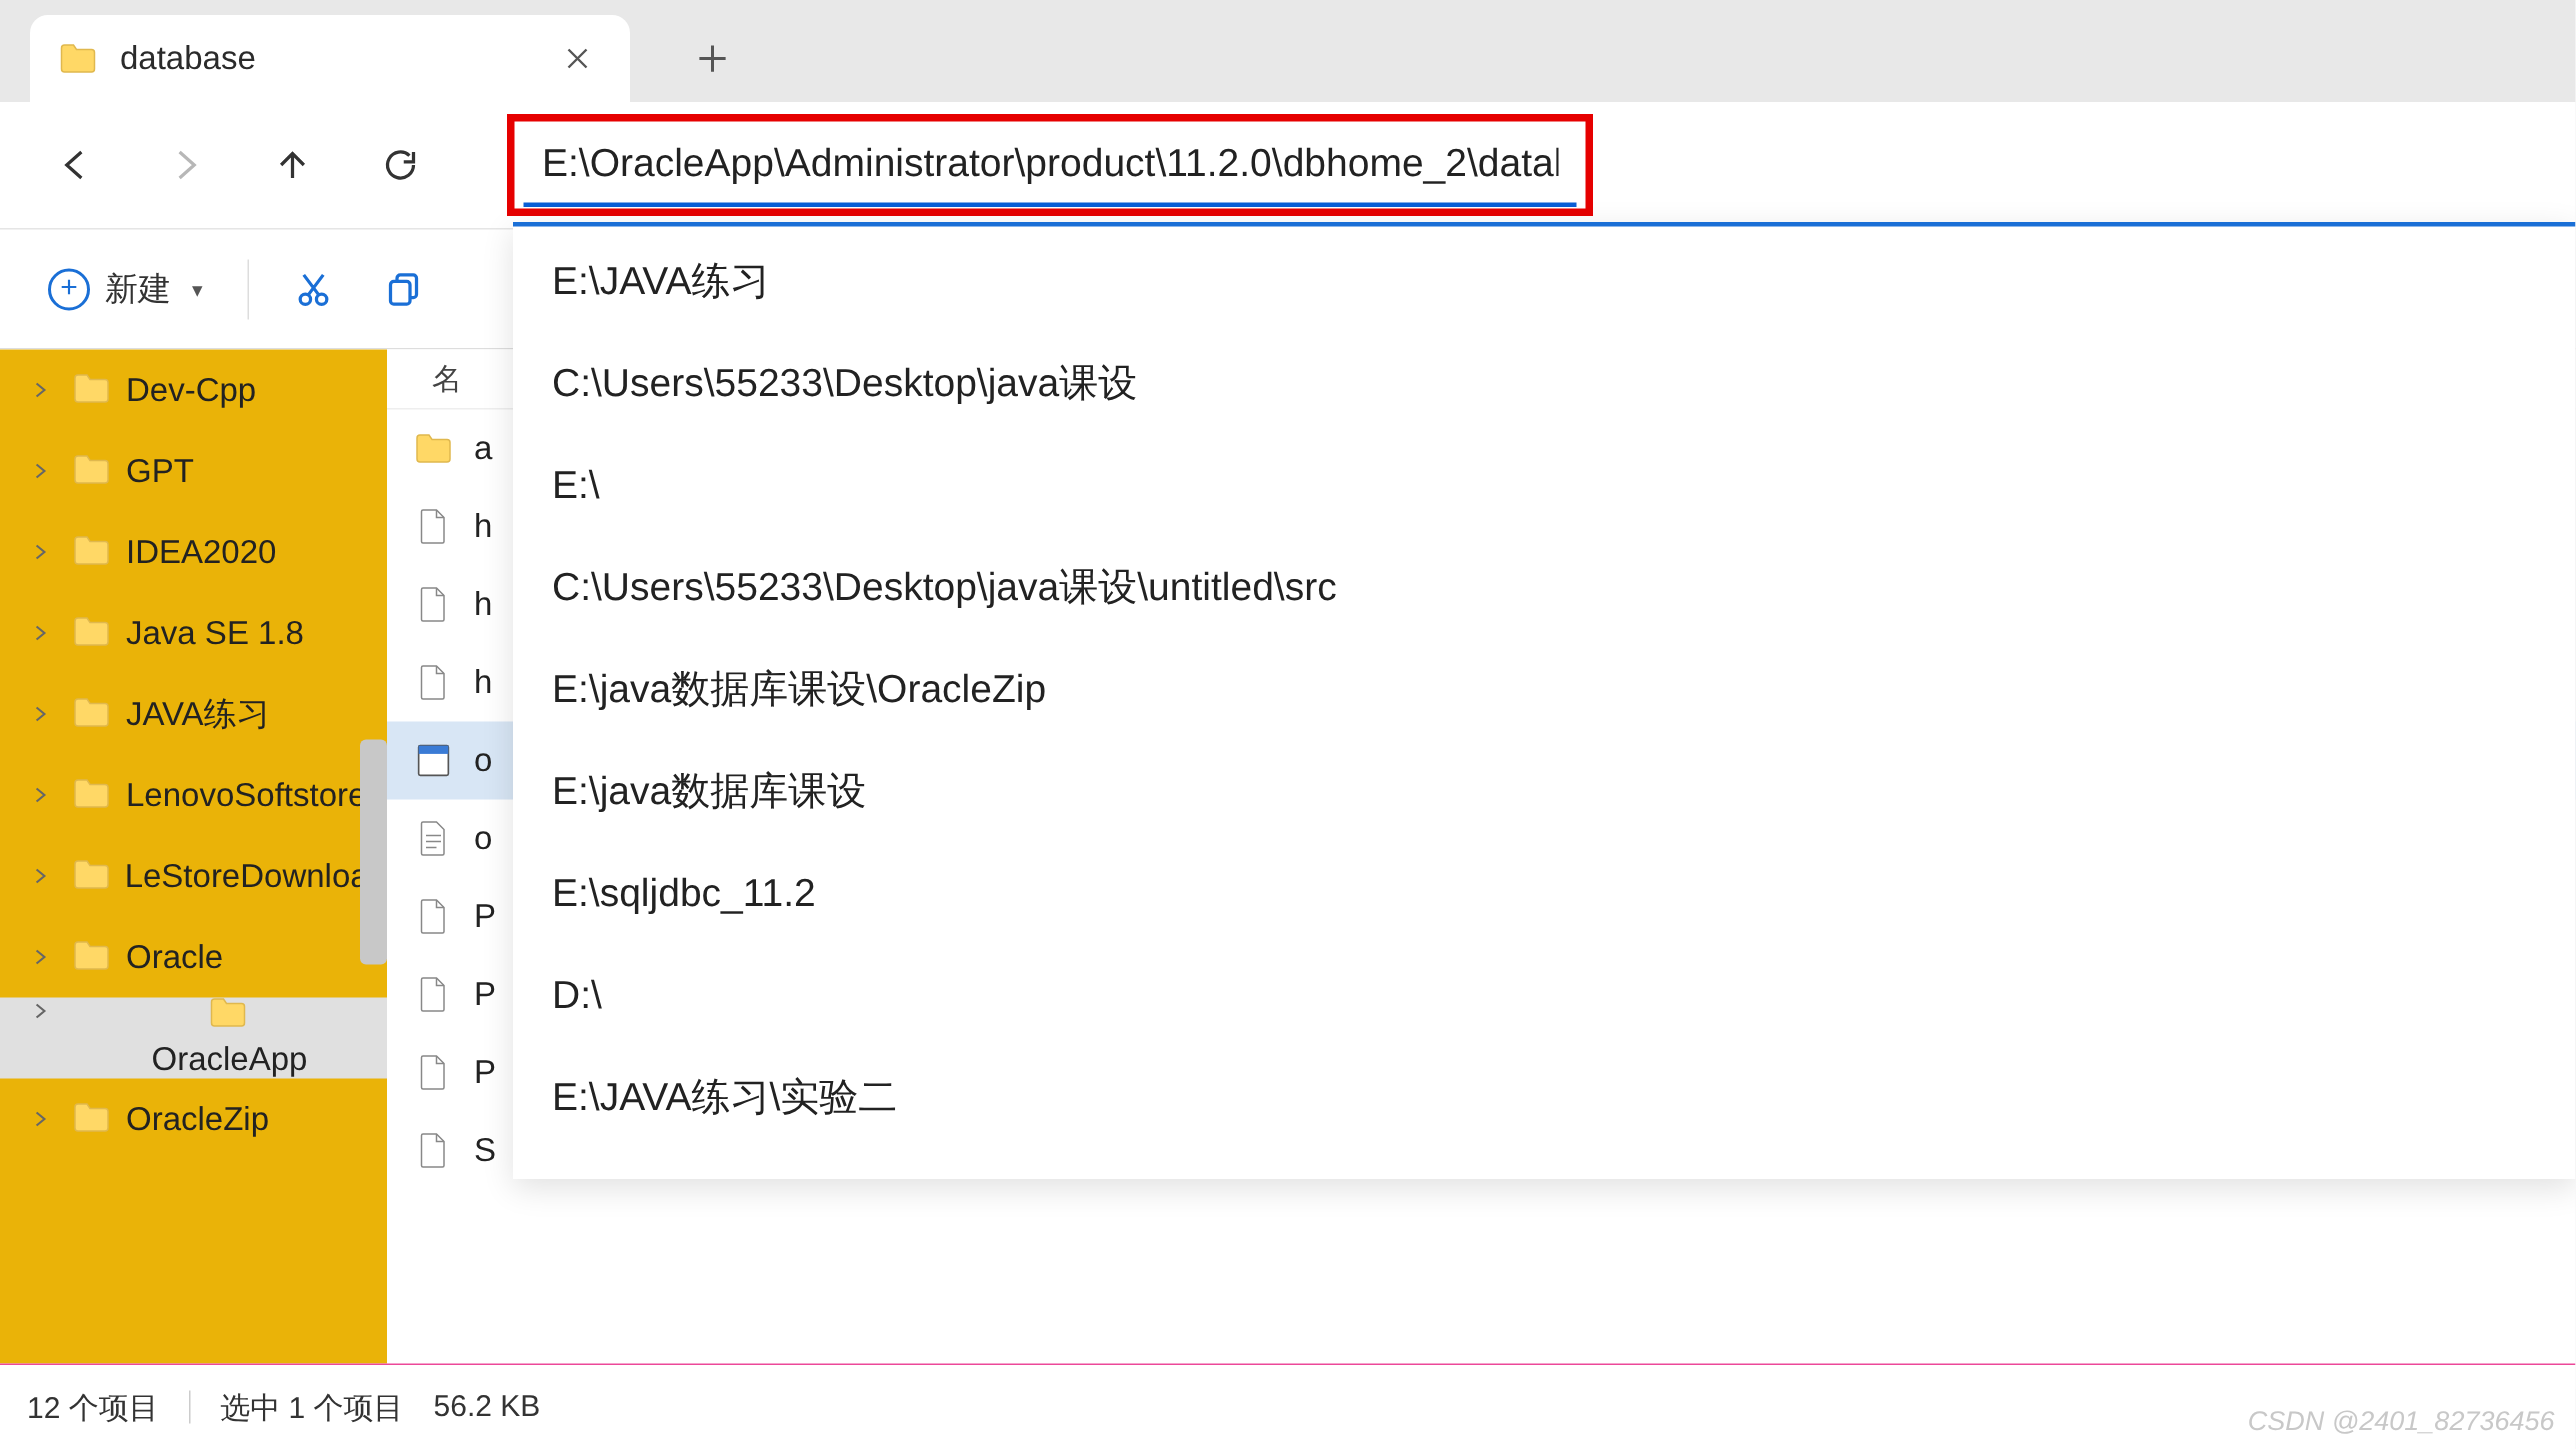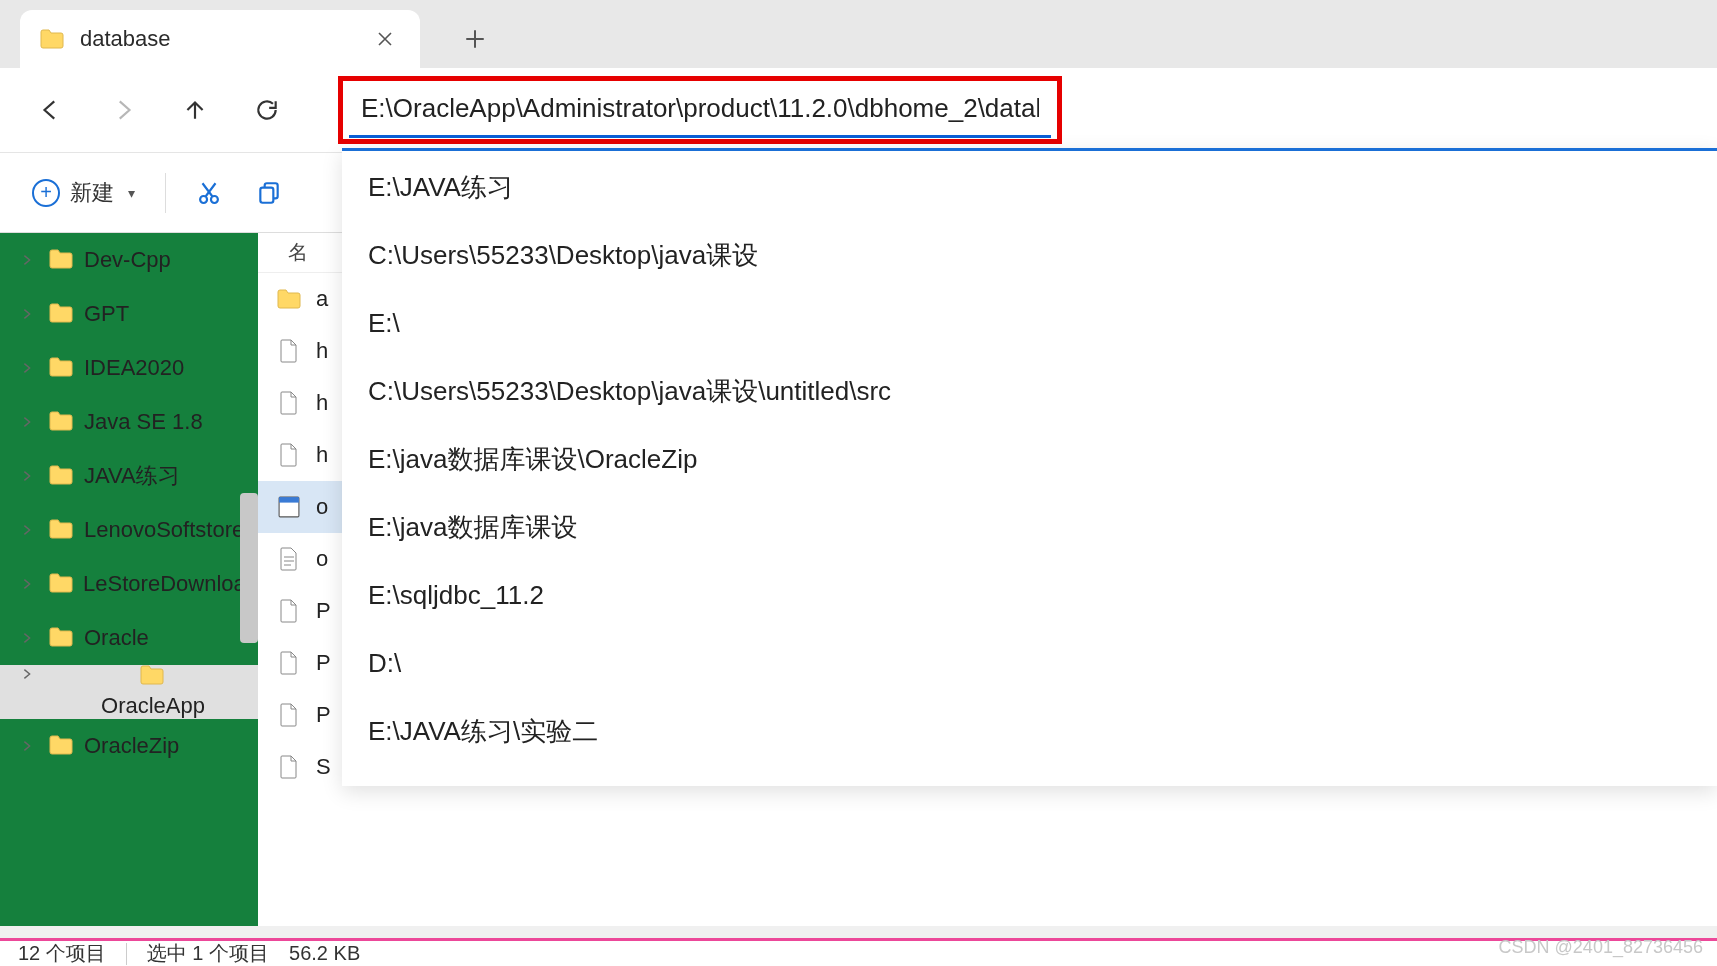--- a/index.html
+++ b/index.html
@@ -99,21 +99,21 @@
     .tool-sep { width:1px; height:40px; background:#ddd; margin:0 8px; }
     .plus-circle { width:28px;height:28px;border:2px solid #1a6fd6;border-radius:50%;display:flex;align-items:center;justify-content:center;color:#1a6fd6;font-size:20px;font-weight:300; }
     .main-area {
        position: absolute;
        top: 233px; left:0; right:0; bottom: 40px;
        display:flex;
        background:#fff;
     }
     .sidebar {
        width: 258px;
-       background:#15803d;
+       background:#eab308;
        overflow:hidden;
        position:relative;
     }
     .tree-item {
        height: 54px;
        display:flex; align-items:center;
        padding-left: 48px;
        gap: 8px;
        font-size: 22px; color:#222;
        white-space:nowrap;
@@ -175,32 +175,32 @@
     }
     .dd-item {
        height: 68px;
        display:flex; align-items:center;
        padding-left: 26px;
        font-size: 26px;
        color:#222;
     }
     .statusbar {
        position:absolute; bottom:0; left:0; right:0;
-       height:28px;
+       height:57px;
        background:#fff;
        display:flex; align-items:center;
        padding: 0 18px;
        gap: 20px;
        font-size: 20px; color:#333;
-       border-top:3px solid #ec4899;
+       border-top:1px solid #ec4899;
     }
     .status-sep { width:1px; height:22px; background:#ccc; }
     .watermark {
        position:absolute; right:14px; bottom:8px;
-       font-size:18px; color:#c8c8c8;
+       font-size:18px; color:#c8c8c8;font-style:italic;
     }
     .ficon-folder svg, .folder-icon svg { display:block; }
     .chev-down { font-size:14px;color:#555;margin-left:4px; }
   </style>
 </head>
 <body>
 
 <div class="titlebar">
   <div class="tab">
     <span class="tab-icon">

